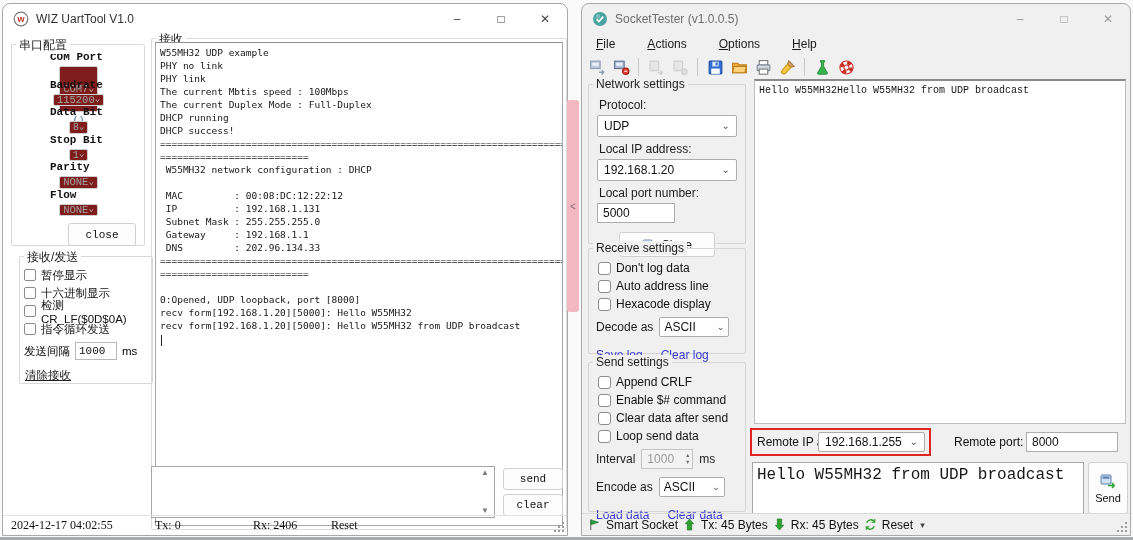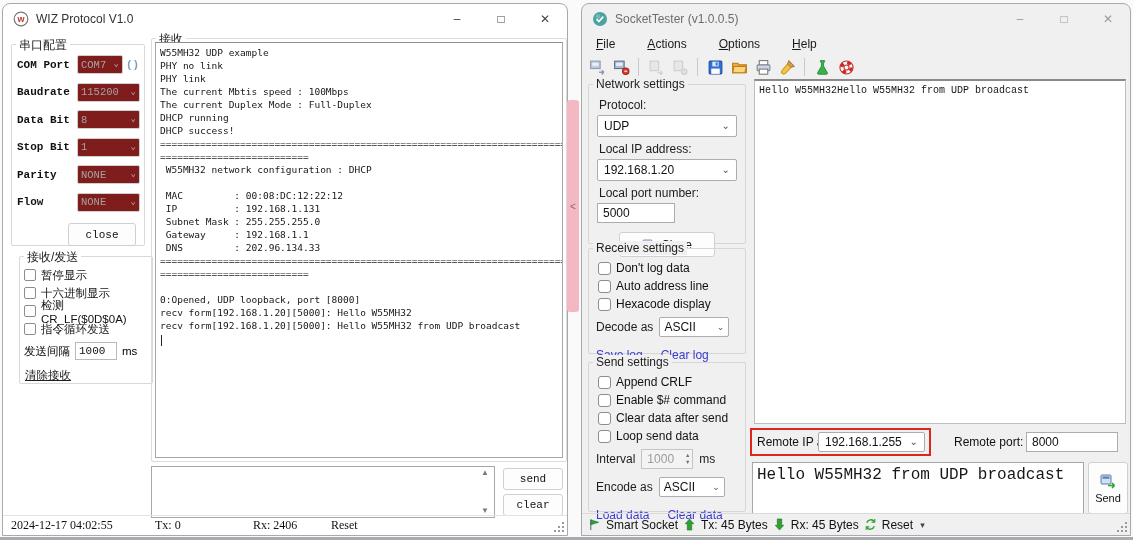--- a/index.html
+++ b/index.html
@@ -19,21 +19,21 @@
   #win-right .wc-btn { color:#9a9a9a; }
   .app-icon { width:16px; height:16px; flex:0 0 16px; }
 
   
   .groupbox { position:absolute; border:1px solid #d9d9d9; border-radius:2px; }
   .group-title { position:absolute; top:-8px; left:4px; background:#fff; padding:0 3px;
                  font-size:12px; color:#1a1a1a; white-space:nowrap; }
   #win-right .group-title { background:#f0f0f0; color:#222; }
 
   
-  .sg-row { display:flex; align-items:center; height:27.5px; padding:0 4px 0 5px; gap:3px; }
+  .sg-row { display:flex; align-items:center; height:27.5px; padding:0 4px 0 5px; gap:3px;flex-direction:column; }
   .sg-label { width:57px; font-family:"Liberation Mono", monospace; font-size:11px; font-weight:bold; color:#111; }
   .combo { flex:1; height:19px; background:#7f1d1d; border:1px solid #cfcfcf; border-radius:2px;
            display:flex; align-items:center; justify-content:space-between; padding:0 3px;
            font-family:"Liberation Mono", monospace; font-size:10.5px; color:#a3a3a3; overflow:hidden;}
   .combo-arrow { color:#b9b9b9; font-size:9px; line-height:1; }
   .refresh-glyph { color:#7f9db9; font-size:11px; font-weight:bold; font-family:"Liberation Mono",monospace; }
   .btn { background:#fdfdfd; border:1px solid #d0d0d0; border-radius:3px; display:flex;
          align-items:center; justify-content:center; font-size:11px; color:#111; }
   #serial-close-btn { width:68px; height:23px; margin:7px 8px 0 auto;
                       font-family:"Liberation Mono", monospace; }
@@ -42,21 +42,21 @@
   .cb { width:12px; height:12px; flex:0 0 12px; background:#fff; border:1px solid #8c8c8c; border-radius:2px; }
   #win-right .ck-row { font-size:12px; height:18px; }
   #win-right .cb { width:13px; height:13px; flex:0 0 13px; border-radius:3px; }
 
   .interval-row { display:flex; align-items:center; gap:5px; padding:4px 4px 0 4px; font-size:11.5px; }
   .small-input { width:42px; height:18px; border:1px solid #b9b9b9; background:#fff; font-family:"Liberation Mono",monospace;
                  font-size:11px; display:flex; align-items:center; padding:0 3px; color:#111; }
   .left-link { display:inline-block; margin:8px 0 0 5px; font-size:11.5px; color:#222; text-decoration:underline; }
 
   
-  #rx-group { left:148px; top:34px; width:416px; height:424px; border-color:#dcdcdc;padding-left:48px; }
+  #rx-group { left:148px; top:34px; width:416px; height:492px; border-color:#dcdcdc;padding-left:48px; }
   #rx-term { position:absolute; inset:3px; border:1px solid #a7a7a7; border-top:1px solid #8f8f8f; background:#fff; overflow:hidden; }
   #rx-term pre { font-family:"DejaVu Sans Mono", monospace; font-size:9.5px; line-height:13px; color:#161616;
                  padding:3px 4px; white-space:pre; }
   .text-caret { position:absolute; left:5px; top:292px; width:1px; height:11px; background:#222; }
 
   
   #send-box { position:absolute; left:148px; top:462px; width:344px; height:52px; background:#fff;
               border:1px solid #a7a7a7; }
   .spin-col { position:absolute; right:2px; top:2px; bottom:2px; width:14px; display:flex;
               flex-direction:column; justify-content:space-between; align-items:center; }
@@ -140,21 +140,21 @@
 </style>
 </head>
 <body>
 
 <div class="window" id="win-left">
   <div class="titlebar">
     <svg class="app-icon" viewBox="0 0 16 16">
       <circle cx="8" cy="8" r="6.8" fill="#fff" stroke="#777" stroke-width="1.2"></circle>
       <text x="8" y="11.4" font-size="9" text-anchor="middle" fill="#c0392b" font-weight="bold">w</text>
     </svg>
-    <span class="title-text">WIZ Protocol V1.0</span>
+    <span class="title-text">WIZ UartTool V1.0</span>
     <div class="win-controls">
       <span class="wc-btn">–</span>
       <span class="wc-btn">□</span>
       <span class="wc-btn">✕</span>
     </div>
   </div>
 
   <div class="groupbox" style="left:8px; top:40px; width:134px; height:202px; padding-top:6px;">
     <span class="group-title">串口配置</span>
 

